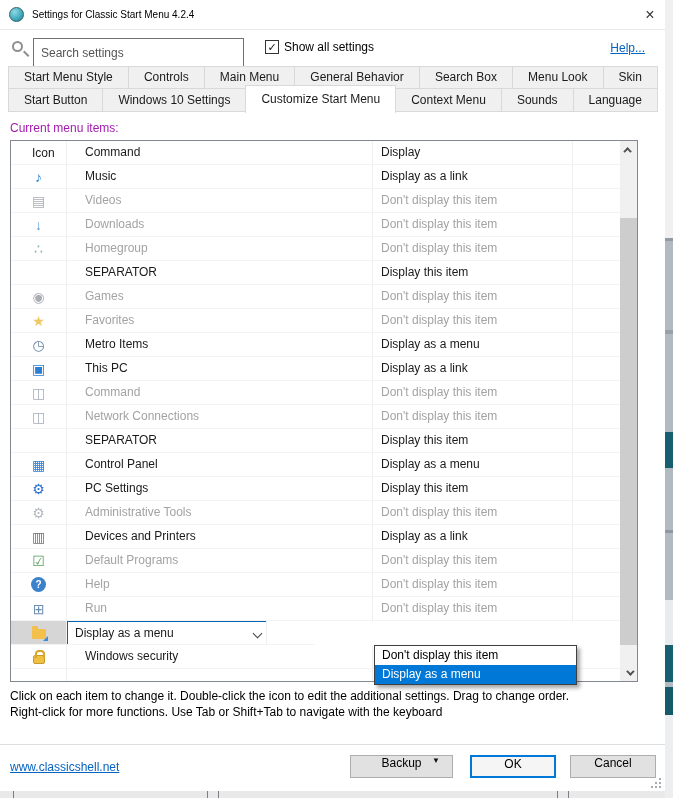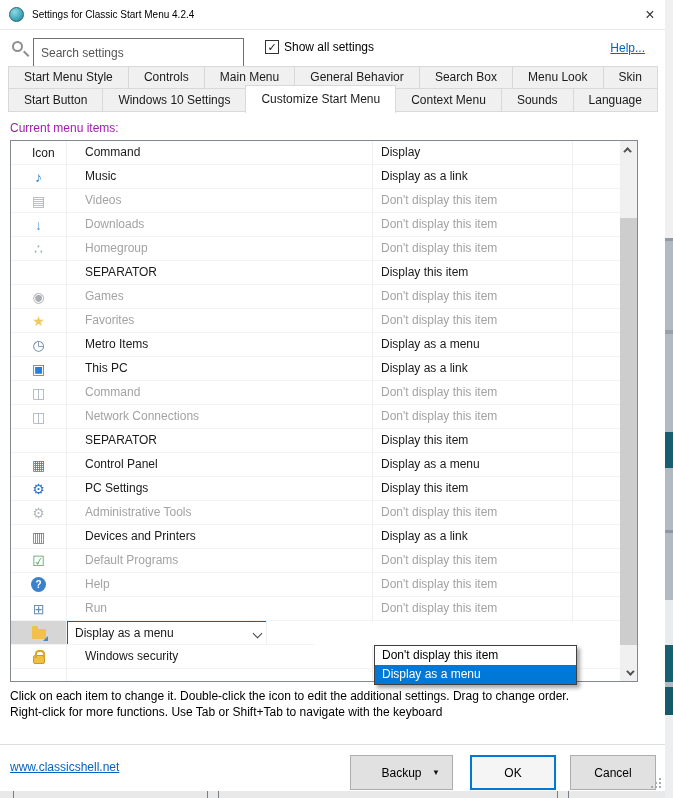--- a/index.html
+++ b/index.html
@@ -114,23 +114,23 @@
   .dropdown { position:absolute; left:374px; top:645px; width:203px; background:#fff;
     border:1px solid #404040; box-shadow:3px 3px 4px rgba(0,0,0,0.35); z-index:5; }
   .dd-item { height:19px; line-height:19px; padding-left:7px; color:#000; background:#fff;
     white-space:nowrap; overflow:hidden; }
   .dd-item.sel-item { background:#0078d7; color:#fff; }
 
   
   .help-text { position:absolute; left:10px; top:688px; width:640px; line-height:16px; color:#000; }
   .footer-sep { position:absolute; left:0; top:744px; width:665px; border-top:1px solid #dfdfdf; }
   .site-link { position:absolute; left:10px; top:760px; color:#0563c1; text-decoration:underline; }
-  .btn { position:absolute; top:755px; height:35px; background:#e1e1e1; border:1px solid #adadad;
+  .btn { position:absolute; top:755px; height:23px; background:#e1e1e1; border:1px solid #adadad;
     font-family:"Liberation Sans",sans-serif; font-size:12px; color:#000; display:flex;
-    align-items:center; justify-content:center; }
+    justify-content:center; }
   .btn-backup { left:350px; width:103px; }
   .backup-arrow { position:absolute; right:12px; font-size:8px; color:#111; }
   .btn-ok { left:470px; width:86px; background:#f5f5f5; border:2px solid #0078d7; }
   .btn-cancel { left:570px; width:86px; }
   .resize-grip { position:absolute; right:4px; bottom:3px; width:10px; height:10px; }
   .resize-grip::before { content:""; position:absolute; left:0; top:0; width:2px; height:2px;
     background:#aaa; box-shadow:8px 0 #aaa, 8px 4px #aaa, 8px 8px #aaa, 4px 4px #aaa, 4px 8px #aaa, 0 8px #aaa;
     background:transparent; }
 </style>
 </head>

